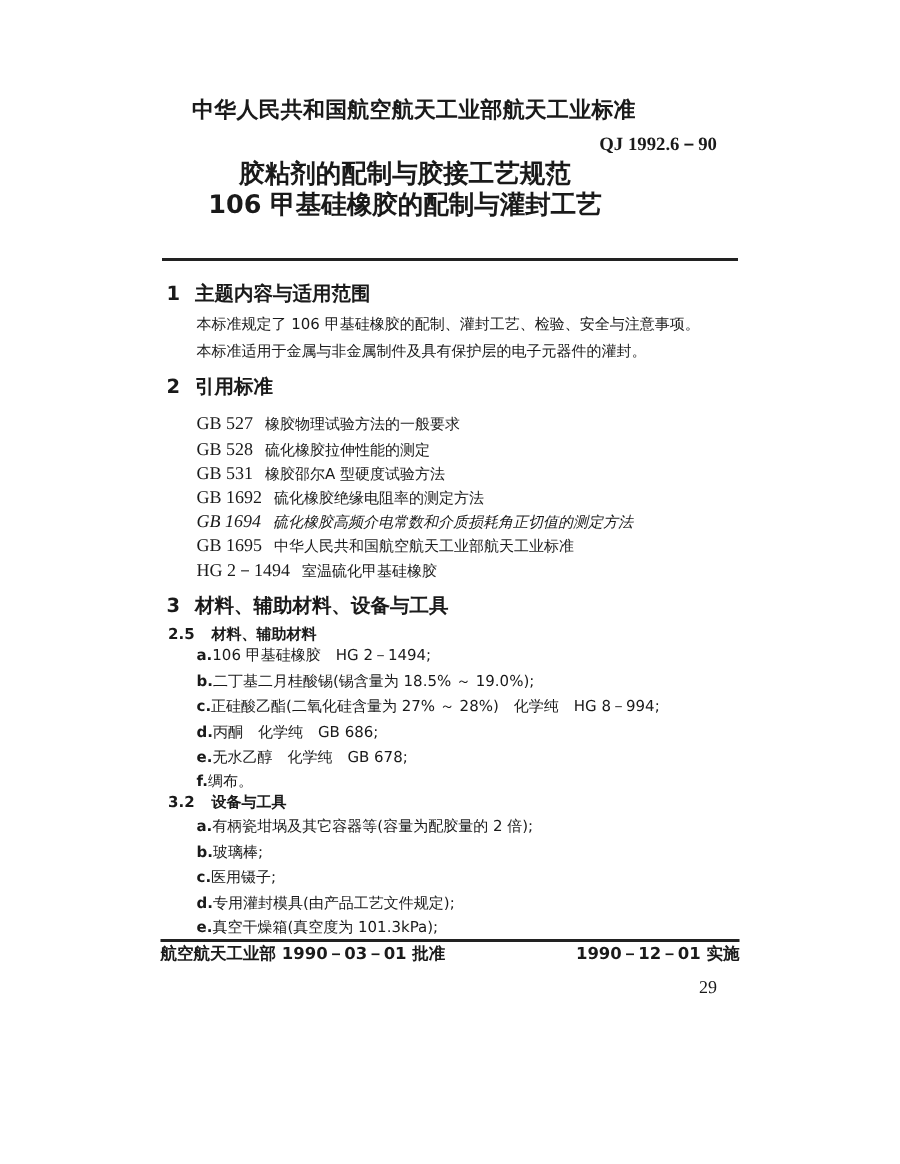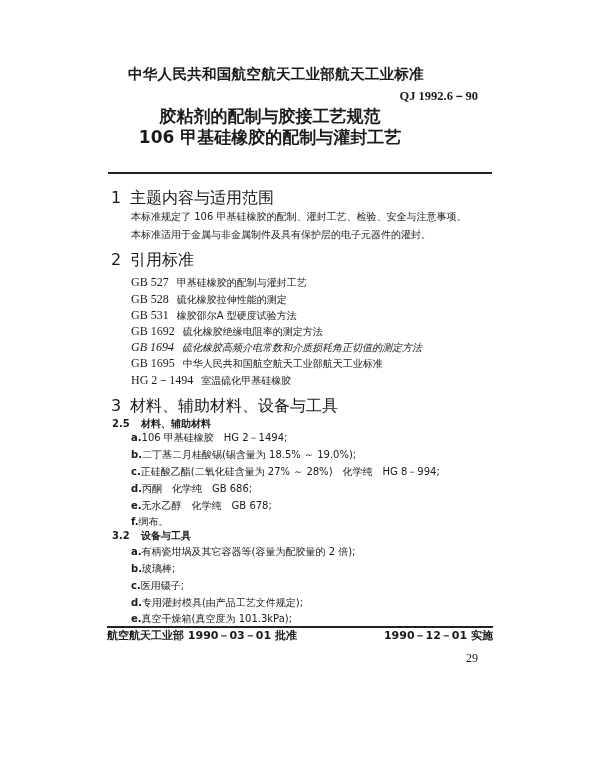--- a/index.html
+++ b/index.html
@@ -5,21 +5,21 @@
   html, body { margin: 0; padding: 0; background: #ffffff; }
   body { width: 600px; height: 776px; position: relative; overflow: hidden; color: #1a1a1a; font-family: "DejaVu Sans", sans-serif; }
   .abs { position: absolute; white-space: nowrap; line-height: 1; }
   .serif { font-family: "Liberation Serif", "DejaVu Serif", serif; }
   .hdr { left: 128px; top: 67px; font-size: 14.6px; font-weight: bold; letter-spacing: 0.2px; }
   .code { right: 122px; top: 90px; font-size: 12.5px; font-weight: bold; }
   .title { left: 0; width: 540px; text-align: center; font-weight: bold; font-size: 17px; }
   .t1 { top: 108px; }
   .t2 { top: 129px; }
   .rule { position: absolute; height: 2px; background: #222; }
-  .h1 { font-size: 16px; font-weight: normal; left: 111px; }
+  .h1 { font-size: 13px; font-weight: bold; left: 111px; }
   .h1 .num { display: inline-block; width: 19px; }
   .body-txt { font-size: 10px; left: 131px; }
   .ref { font-size: 10px; left: 131px; }
   .ref .rc { font-family: "Liberation Serif", serif; font-size: 12px; display: inline-block; margin-right: 8px; }
   .h2 { font-size: 10px; font-weight: bold; left: 112px; }
   .h2 .num { display: inline-block; width: 29px; }
   .item { font-size: 10px; left: 131px; }
   .item .lt { font-weight: bold; }
   .footer { font-size: 11px; font-weight: bold; top: 630px; }
   .foot-l { left: 107px; }
@@ -40,21 +40,21 @@
 
   <div class="abs h1" style="top:190px;">
     <span class="num">1</span><span>主题内容与适用范围</span>
   </div>
   <div class="abs body-txt" style="top:212px;">本标准规定了 106 甲基硅橡胶的配制、灌封工艺、检验、安全与注意事项。</div>
   <div class="abs body-txt" style="top:230px;">本标准适用于金属与非金属制件及具有保护层的电子元器件的灌封。</div>
 
   <div class="abs h1" style="top:252px;">
     <span class="num">2</span><span>引用标准</span>
   </div>
-  <div class="abs ref" style="top:276px;"><span class="rc">GB 527</span><span>甲基硅橡胶的配制与灌封工艺</span></div>
+  <div class="abs ref" style="top:276px;"><span class="rc">GB 527</span><span>橡胶物理试验方法的一般要求</span></div>
   <div class="abs ref" style="top:293px;"><span class="rc">GB 528</span><span>硫化橡胶拉伸性能的测定</span></div>
   <div class="abs ref" style="top:309px;"><span class="rc">GB 531</span><span>橡胶邵尔A 型硬度试验方法</span></div>
   <div class="abs ref" style="top:325px;"><span class="rc">GB 1692</span><span>硫化橡胶绝缘电阻率的测定方法</span></div>
   <div class="abs ref" style="top:341px;font-style:italic;"><span class="rc">GB 1694</span><span>硫化橡胶高频介电常数和介质损耗角正切值的测定方法</span></div>
   <div class="abs ref" style="top:357px;"><span class="rc">GB 1695</span><span>中华人民共和国航空航天工业部航天工业标准</span></div>
   <div class="abs ref" style="top:374px;"><span class="rc">HG 2－1494</span><span>室温硫化甲基硅橡胶</span></div>
 
   <div class="abs h1" style="top:398px;">
     <span class="num">3</span><span>材料、辅助材料、设备与工具</span>
   </div>

